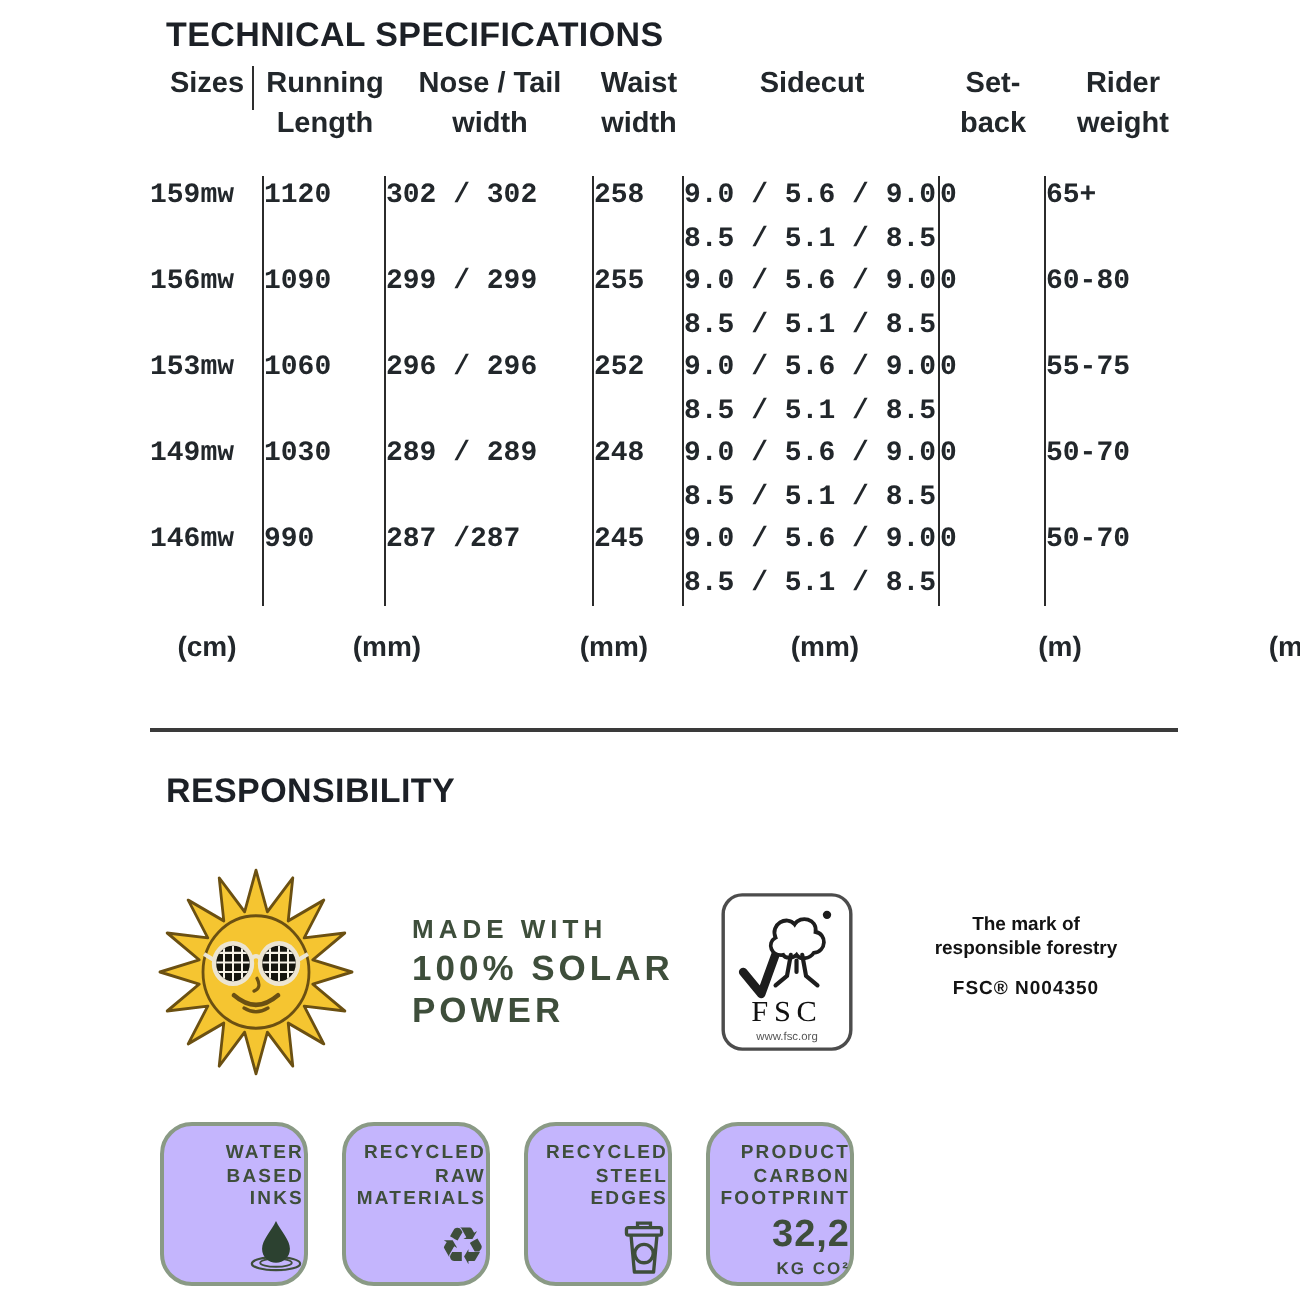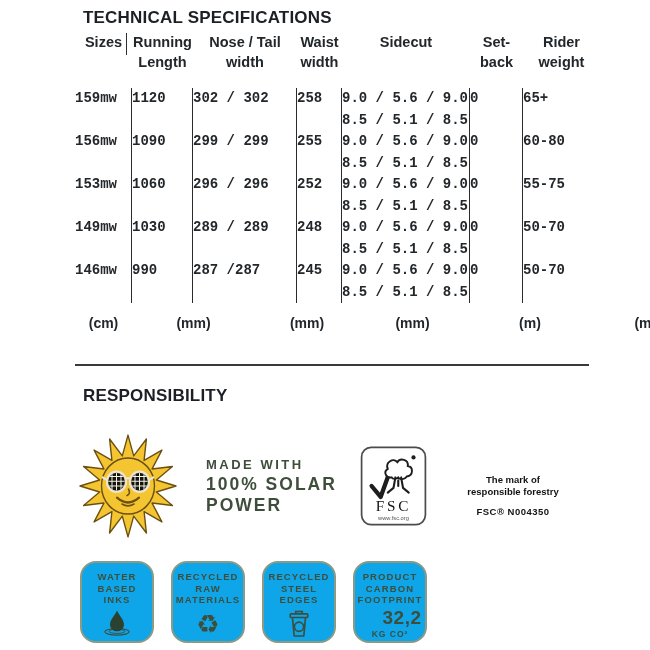--- a/index.html
+++ b/index.html
@@ -31,28 +31,28 @@
                 letter-spacing:0.2px; color:#1c2026; }
 
   
   .solar { position:absolute; left:78px; top:433px; display:flex; align-items:center; }
   .solar-text { margin-left:28px; color:#3e4e3b; }
   .solar-l1 { font-size:13px; font-weight:700; letter-spacing:2.5px; line-height:18px; }
   .solar-l2, .solar-l3 { font-size:17.5px; font-weight:700; letter-spacing:2px; line-height:21px; }
 
   
   .fsc { position:absolute; left:360px; top:446px; display:flex; align-items:flex-start; }
-  .fsc-text { margin-left:26px; margin-top:28px; width:120px; text-align:center; color:#131313; }
+  .fsc-text { margin-left:26px; margin-top:11px; width:120px; text-align:center; color:#131313; }
   .fsc-tagline { font-size:9.5px; font-weight:700; line-height:11.5px; }
   .fsc-license { margin-top:9px; font-size:9.5px; font-weight:700; letter-spacing:0.5px; }
 
   
   .badges { position:absolute; left:80px; top:561px; display:flex; gap:17px; }
   .badge { width:74px; height:82px; border:2px solid #8a9a85; border-radius:16px;
-           display:flex; flex-direction:column; align-items:center; padding-top:8px; background:#0ea5e9; }
+           display:flex; flex-direction:column; align-items:flex-end; padding-top:8px; background:#c4b5fd; }
   .badge-line { font-size:9.5px; font-weight:700; letter-spacing:1.1px; line-height:11.5px; color:#3e4e3b; }
   .badge-icon { margin-top:4px; display:flex; align-items:center; justify-content:center; }
   .recycle-glyph { font-family:"DejaVu Sans", sans-serif; font-size:26px; line-height:28px; color:#3e4e3b; }
   .badge-value { margin-top:1px; font-size:19px; font-weight:700; letter-spacing:0.5px; color:#3e4e3b; line-height:22px;margin-left:24px; }
   .badge-unit { font-size:8.5px; font-weight:700; letter-spacing:1px; color:#3e4e3b; }
 </style>
 </head>
 <body>
 
 <div class="page-title">TECHNICAL SPECIFICATIONS</div>

